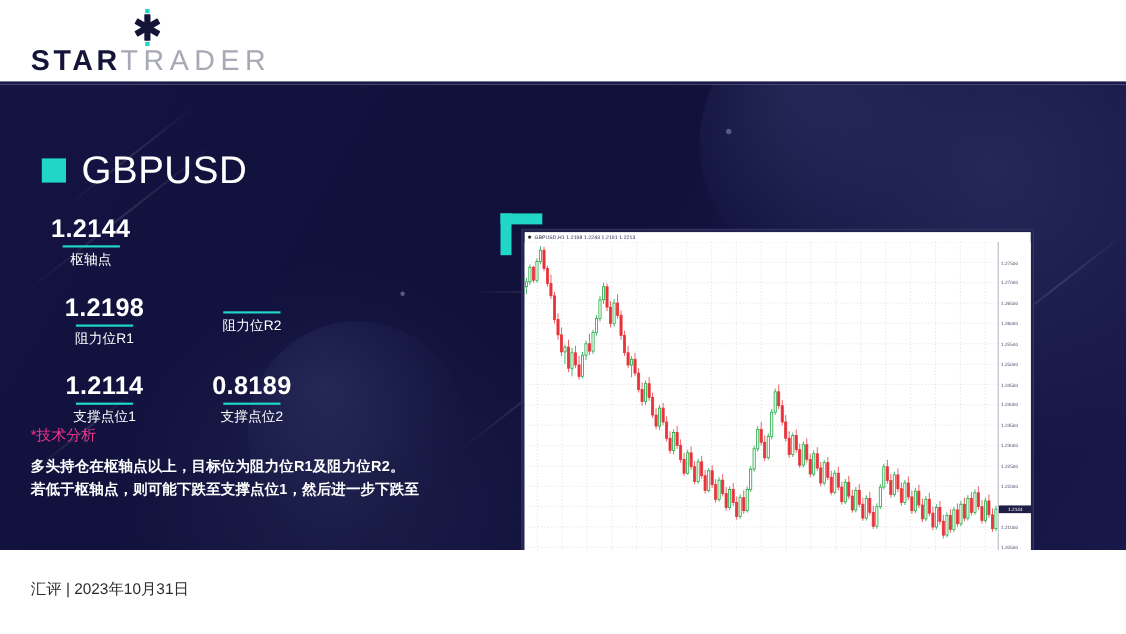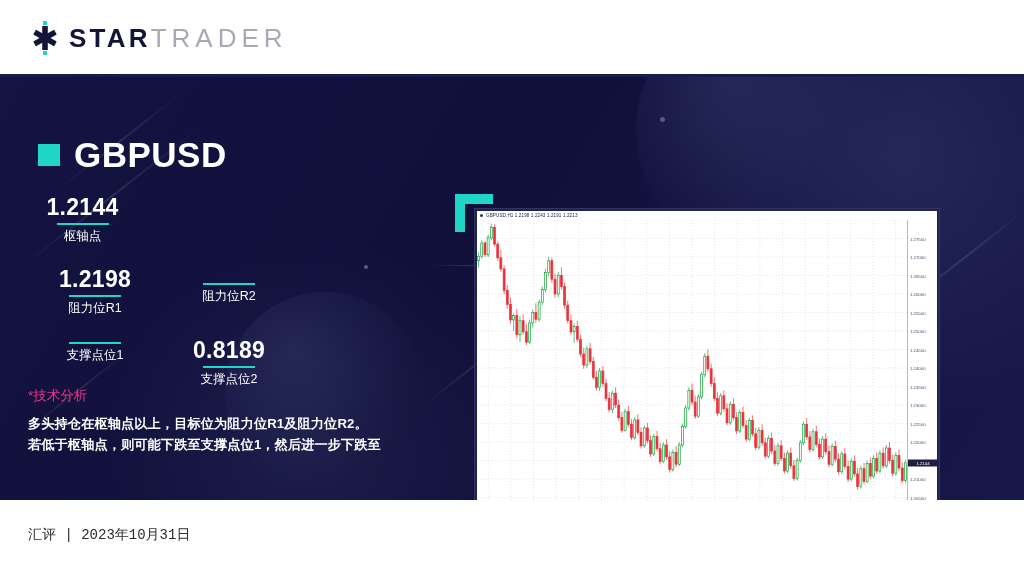--- a/index.html
+++ b/index.html
@@ -10,21 +10,21 @@
     overflow:hidden;
     position:relative;
   }
 
   
   .header {
     position:absolute; left:0; top:0; width:1024px; height:76px;
     background:#ffffff;
     display:flex; align-items:center;
   }
-  .logo-wrap { display:flex; align-items:center; margin-left:28px; }
+  .logo-wrap { display:flex; align-items:center; margin-left:28px;flex-direction:column; }
   .logo-mark { position:relative; width:34px; height:34px; margin-right:7px; }
   .logo-mark svg { display:block; }
   .logo-text { font-size:26px; font-weight:bold; letter-spacing:3.2px; line-height:1; }
   .logo-star { color:#141439; }
   .logo-trader { color:#a7a9b4; font-weight:400; letter-spacing:5px; }
 
   .header-rule {
     position:absolute; left:0; top:74px; width:1024px; height:3px;
     background:#1b1b4b;
   }
@@ -48,21 +48,21 @@
   }
   .dot { position:absolute; border-radius:50%; background:rgba(200,206,235,0.55); }
   .hline { position:absolute; height:1px; background:linear-gradient(to right, rgba(255,255,255,0) 0%, rgba(190,196,225,0.45) 100%); }
 
   
   .left { position:absolute; left:0; top:0; width:430px; height:423px; }
 
   .title-row { position:absolute; left:38px; top:60px; display:flex; align-items:center; }
   .title-sq { width:22px; height:22px; background:#20d6c7; margin-right:14px; }
   .title-txt {
-    color:#ffffff; font-size:35px; font-weight:bold; letter-spacing:0.5px; line-height:1;text-align:right;
+    color:#ffffff; font-size:35px; font-weight:normal; letter-spacing:0.5px; line-height:1;text-align:right;
   }
 
   .pivots { position:absolute; left:0; top:118px; width:430px; }
   .prow { display:flex; }
   .pcell { text-align:center; }
   .pval {
     color:#ffffff; font-size:23px; font-weight:bold; line-height:1.05;
     letter-spacing:0.3px; white-space:nowrap;
   }
   .pbar { width:52px; height:2px; background:#20d6c7; margin:4px auto 5px auto; }
@@ -121,21 +121,20 @@
   .ycur {
     position:absolute; left:0; width:30px; height:7px; background:#1f1f46;
     color:#ffffff; font-size:4.3px; line-height:7px; text-align:center;
     transform:translateY(-50%);
   }
 
   
   .footer {
     position:absolute; left:0; top:500px; width:1024px; height:76px;
     background:#ffffff;
-    font-family:Liberation Mono, monospace;
   }
   .footer-txt {
     position:absolute; left:28px; top:28px;
     color:#2b2b2b; font-size:14px; line-height:1;
   }
 </style>
 </head>
 <body>
 
 <div class="header">
@@ -195,20 +194,21 @@
           <div class="plab">阻力位R1</div>
         </div>
         <div class="pcell c2">
           <div class="pbar"></div>
           <div class="plab">阻力位R2</div>
         </div>
       </div>
 
       <div class="prow row3">
         <div class="pcell c1">
+          <div class="pval">1.2114</div>
           <div class="pbar"></div>
           <div class="plab">支撑点位1</div>
         </div>
         <div class="pcell c2">
           <div class="pval">0.8189</div>
           <div class="pbar"></div>
           <div class="plab">支撑点位2</div>
         </div>
       </div>
 

